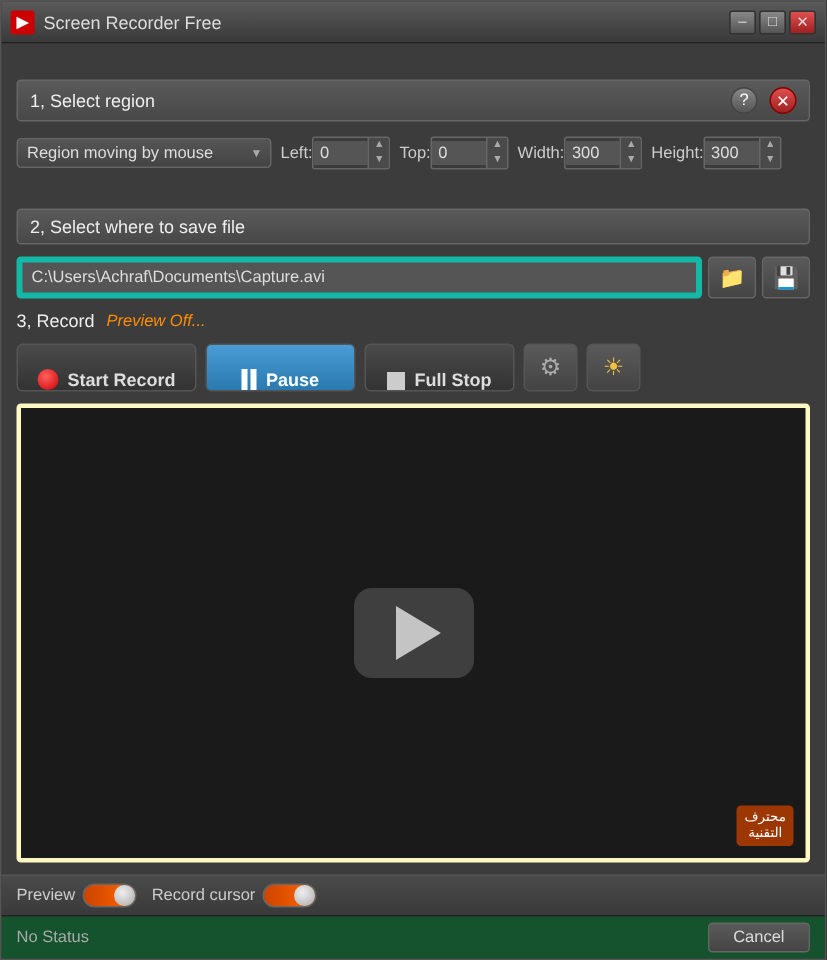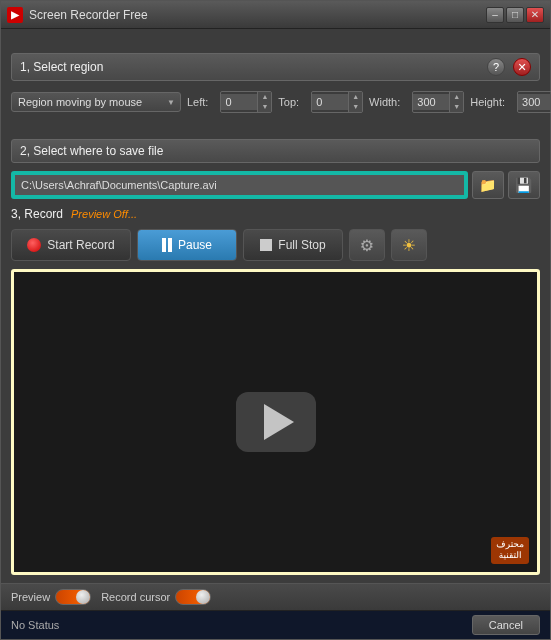--- a/index.html
+++ b/index.html
@@ -157,21 +157,21 @@
       right: 6px;
       top: 50%;
       transform: translateY(-50%);
       font-size: 8px;
       color: #aaa;
       pointer-events: none;
     }
     .coord-group {
       display: flex;
       align-items: center;
-      gap: 12px;
+      gap: 0;
     }
     .coord-label {
       font-size: 11px;
       color: #ccc;
     }
     .coord-input-wrap {
       display: flex;
       align-items: center;
       border: 1px solid #666;
       border-radius: 2px;
@@ -250,26 +250,26 @@
     .record-buttons {
       display: flex;
       gap: 6px;
       align-items: center;
     }
     .rec-btn {
       height: 32px;
       border-radius: 4px;
       border: 1px solid #555;
       display: flex;
-      align-items: center;
+      align-items: flex-end;
       justify-content: center;
       gap: 6px;
       cursor: pointer;
       font-size: 12px;
-      font-weight: normal;
+      font-weight: bold;
       padding: 0 12px;
     }
     .btn-start {
       background: linear-gradient(to bottom, #4a4a4a, #333);
       color: #ddd;
       min-width: 120px;
     }
     .btn-pause {
       background: linear-gradient(to bottom, #4a9cd6, #2a7ab0);
       color: #fff;
@@ -397,21 +397,21 @@
       background: radial-gradient(circle at 40% 35%, #eee, #aaa);
       border-radius: 50%;
       position: absolute;
       top: 0;
       transition: left 0.1s;
     }
     .toggle-switch.on .toggle-knob { left: 20px; }
 
     
     .status-footer {
-      background: #0f172a;
+      background: #14532d;
       border-top: 1px solid #222;
       padding: 4px 10px;
       display: flex;
       align-items: center;
       justify-content: space-between;
       flex-shrink: 0;
     }
     .status-text {
       font-size: 11px;
       color: #aaa;

